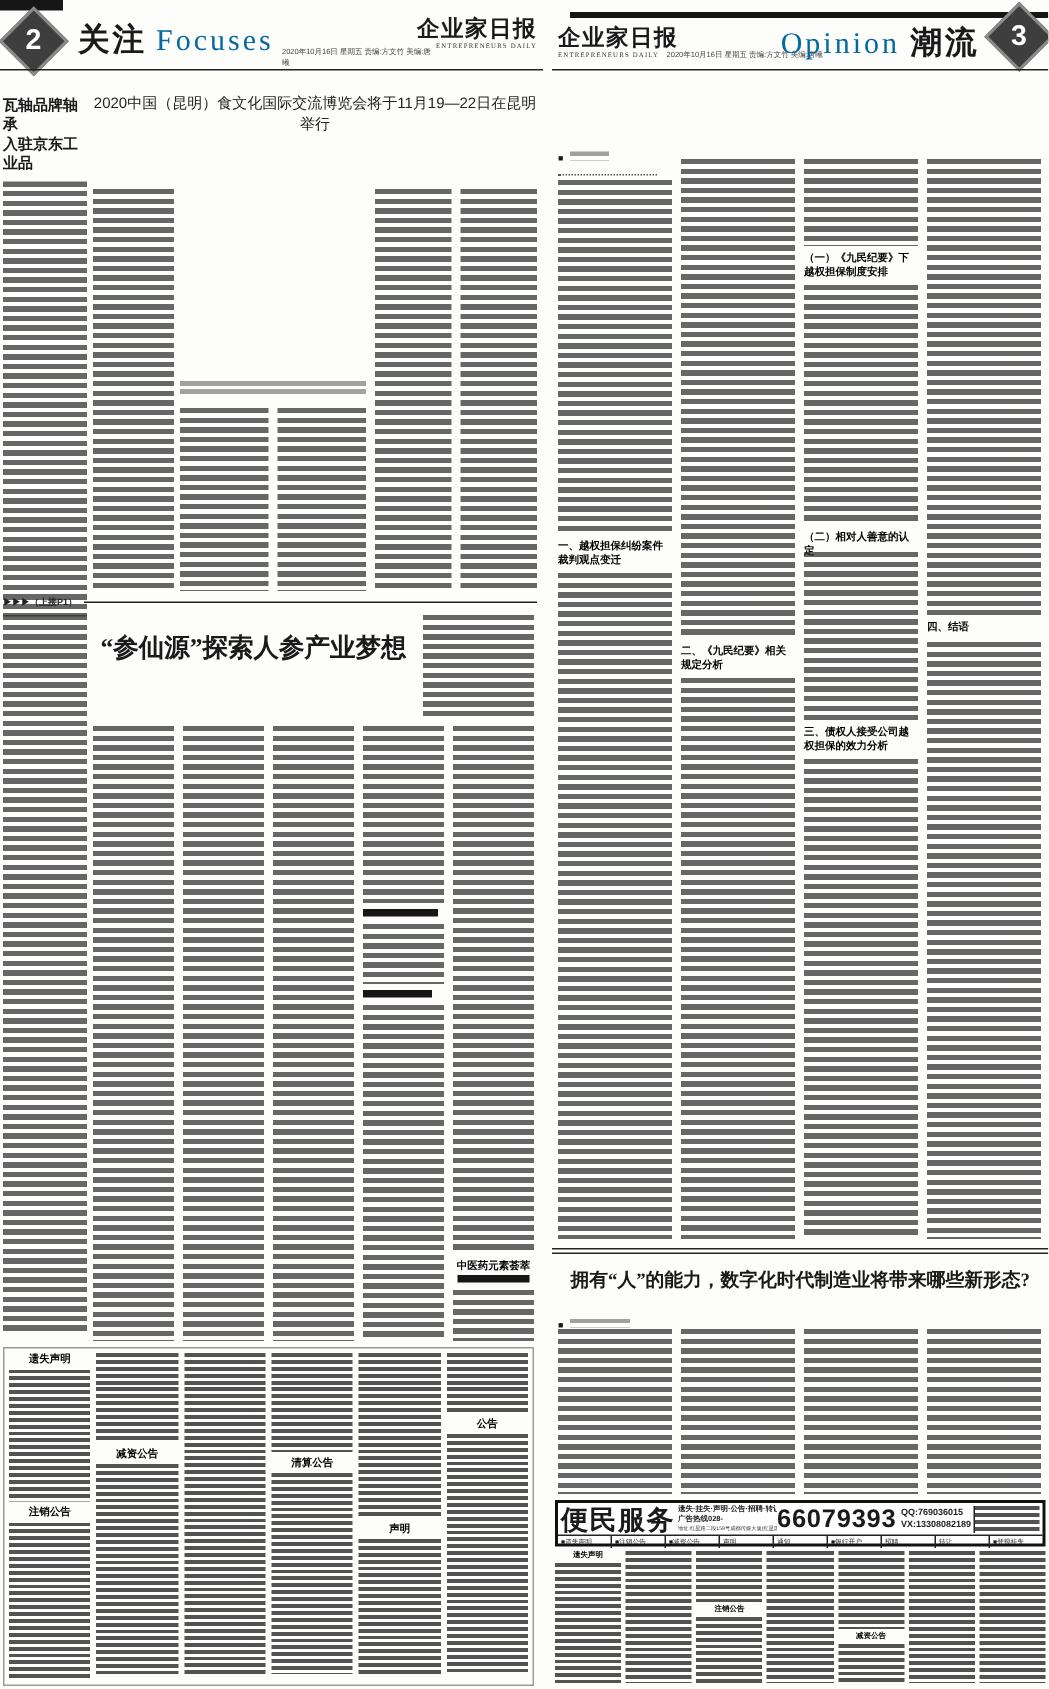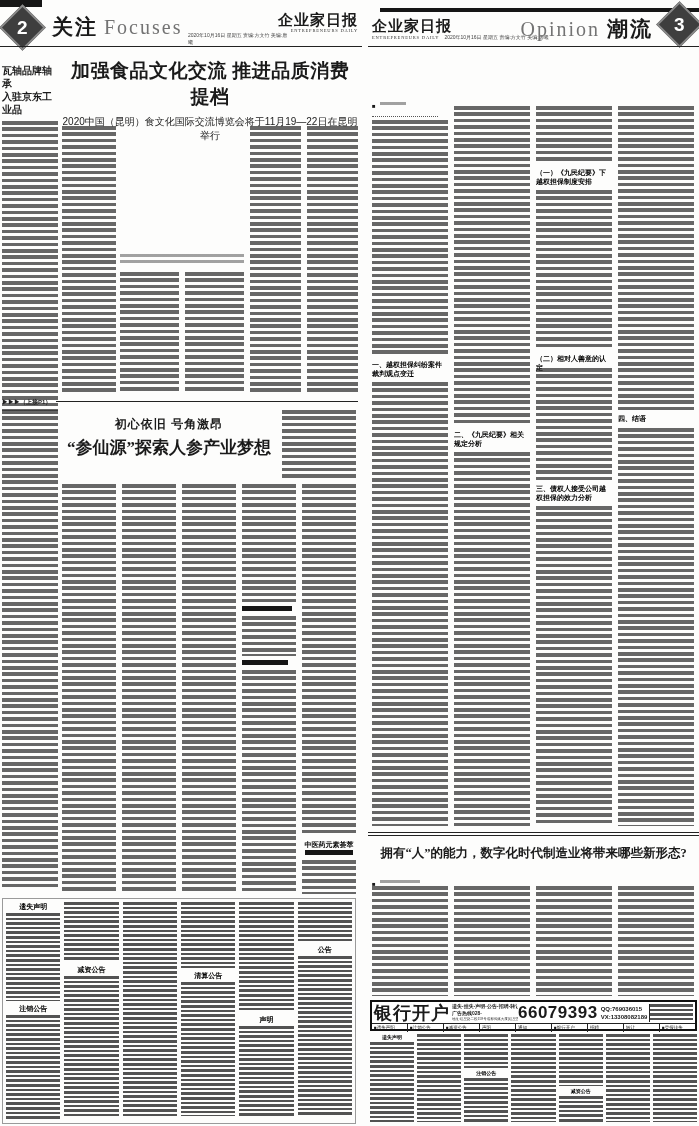--- a/index.html
+++ b/index.html
@@ -10,21 +10,21 @@
   .sim{background-image:repeating-linear-gradient(to bottom, rgba(45,45,45,.72) 0 3.6px, transparent 3.6px 6.4px);}
   .simL{background-image:repeating-linear-gradient(to bottom, rgba(70,70,70,.5) 0 3px, transparent 3px 5.6px);}
   .simT{background-image:repeating-linear-gradient(to bottom, rgba(40,40,40,.8) 0 2.6px, transparent 2.6px 4.6px);}
   .bbar{background:#161616;}
   .serif{font-family:"Liberation Serif",serif;}
   .rule{background:#222;}
   .diamond{width:29px;height:29px;background:#3e3e3e;border:2px solid #8a8a8a;
            display:flex;align-items:center;justify-content:center;transform:rotate(45deg);}
   .diamond span{transform:rotate(-45deg);color:#fff;font:bold 19px/19px "Liberation Sans",sans-serif;}
   .secttl-cn{font:bold 21px/22px "Liberation Sans",sans-serif;letter-spacing:2px;}
-  .secttl-en{font:20px/22px "Liberation Serif",serif;color:#737373;letter-spacing:2px;}
+  .secttl-en{font:20px/22px "Liberation Serif",serif;color:#0369a1;letter-spacing:2px;}
   .masthead-cn{font:bold 15px/16px "Liberation Serif",serif;letter-spacing:1px;}
   .masthead-en{font:4.5px/6px "Liberation Serif",serif;letter-spacing:.8px;color:#333;}
   .dateline{font:5px/7px "Liberation Sans",sans-serif;color:#444;}
   .colhead{font:bold 7px/9px "Liberation Sans",sans-serif;color:#000;}
   .cell{font:4.5px/7px "Liberation Sans",sans-serif;white-space:nowrap;overflow:hidden;
         border-left:1px solid #222;padding:0 2px;flex:1;}
 </style>
 </head>
 <body>
 
@@ -49,21 +49,20 @@
 
     <div class="abs" style="left:2px;top:60px;width:56px;height:338px;">
       <div class="serif" style="font:bold 10px/13px 'Liberation Serif',serif;margin:4px 0 5px 0;">
         <div>瓦轴品牌轴承</div>
         <div>入驻京东工业品</div>
       </div>
       <div class="sim" style="height:290px;"></div>
     </div>
 
     <div class="abs" style="left:62px;top:58px;width:296px;height:340px;">
-      <div class="serif" style="font:bold 19px/26px 'Liberation Serif',serif;text-align:center;letter-spacing:.5px;">加强食品文化交流 推进品质消费提档</div>
       <div style="font:10px/14px 'Liberation Sans',sans-serif;color:#222;text-align:center;margin-top:5px;">2020中国（昆明）食文化国际交流博览会将于11月19—22日在昆明举行</div>
 
       <div class="abs" style="left:0;top:66px;width:296px;height:272px;">
         <div class="abs sim" style="left:0;top:2px;width:54px;height:268px;"></div>
 
         <div class="abs simL" style="left:58px;top:130px;width:124px;height:11px;"></div>
 
         <div class="abs sim" style="left:58px;top:148px;width:59px;height:122px;"></div>
         <div class="abs sim" style="left:123px;top:148px;width:59px;height:122px;"></div>
         <div class="abs sim" style="left:188px;top:2px;width:51px;height:268px;"></div>
@@ -72,21 +71,20 @@
     </div>
 
     <div class="abs" style="left:2px;top:398px;font:bold 6px/8px 'Liberation Sans',sans-serif;color:#222;">▶▶▶（上接P1）</div>
     <div class="abs rule" style="left:56px;top:401px;width:302px;height:1px;"></div>
 
     <div class="abs" style="left:0;top:408px;width:358px;height:486px;">
 
       <div class="abs sim" style="left:2px;top:2px;width:56px;height:480px;"></div>
 
       <div class="abs" style="left:62px;top:8px;width:214px;height:62px;text-align:center;">
-        <div style="font:bold 12px/16px 'Liberation Sans',sans-serif;letter-spacing:1px;">初心依旧 号角激昂</div>
         <div class="serif" style="font:bold 17px/24px 'Liberation Serif',serif;margin-top:4px;">“参仙源”探索人参产业梦想</div>
       </div>
       <div class="abs sim" style="left:282px;top:2px;width:74px;height:70px;"></div>
 
       <div class="abs" style="left:62px;top:76px;width:296px;height:410px;">
         <div class="abs sim" style="left:0;top:0;width:54px;height:410px;"></div>
         <div class="abs sim" style="left:60px;top:0;width:54px;height:410px;"></div>
         <div class="abs sim" style="left:120px;top:0;width:54px;height:410px;"></div>
 
         <div class="abs sim" style="left:180px;top:0;width:54px;height:118px;"></div>
@@ -195,21 +193,21 @@
     </div>
     <div class="abs" style="left:4px;top:886px;width:323px;height:110px;">
       <div class="abs sim" style="left:0;top:0;width:76px;height:110px;"></div>
       <div class="abs sim" style="left:82px;top:0;width:76px;height:110px;"></div>
       <div class="abs sim" style="left:164px;top:0;width:76px;height:110px;"></div>
       <div class="abs sim" style="left:246px;top:0;width:76px;height:110px;"></div>
     </div>
 
     <div class="abs" style="left:2px;top:1000px;width:327px;height:31px;border:2px solid #111;box-sizing:border-box;background:#fff;">
       <div style="display:flex;align-items:center;height:21px;overflow:hidden;">
-        <div style="font:bold 18px/20px 'Liberation Sans',sans-serif;letter-spacing:1px;padding:0 2px;white-space:nowrap;">银行开户</div>
+        <div style="font:bold 18px/20px 'Liberation Sans',sans-serif;letter-spacing:1px;padding:0 2px;white-space:nowrap;">便民服务</div>
         <div style="width:66px;overflow:hidden;">
           <div style="font:bold 5px/7px 'Liberation Sans',sans-serif;white-space:nowrap;">遗失·挂失·声明·公告·招聘·转让</div>
           <div style="font:bold 5px/7px 'Liberation Sans',sans-serif;">广告热线028-</div>
           <div style="font:3.5px/4.5px 'Liberation Sans',sans-serif;color:#333;white-space:nowrap;">地址:红星路二段159号成都传媒大厦(红星国际2号楼1702)室</div>
         </div>
         <div style="font:bold 17px/19px 'Liberation Sans',sans-serif;letter-spacing:.5px;white-space:nowrap;">66079393</div>
         <div style="margin-left:3px;">
           <div style="font:bold 6px/8px 'Liberation Sans',sans-serif;white-space:nowrap;">QQ:769036015</div>
           <div style="font:bold 6px/8px 'Liberation Sans',sans-serif;white-space:nowrap;">VX:13308082189</div>
         </div>

